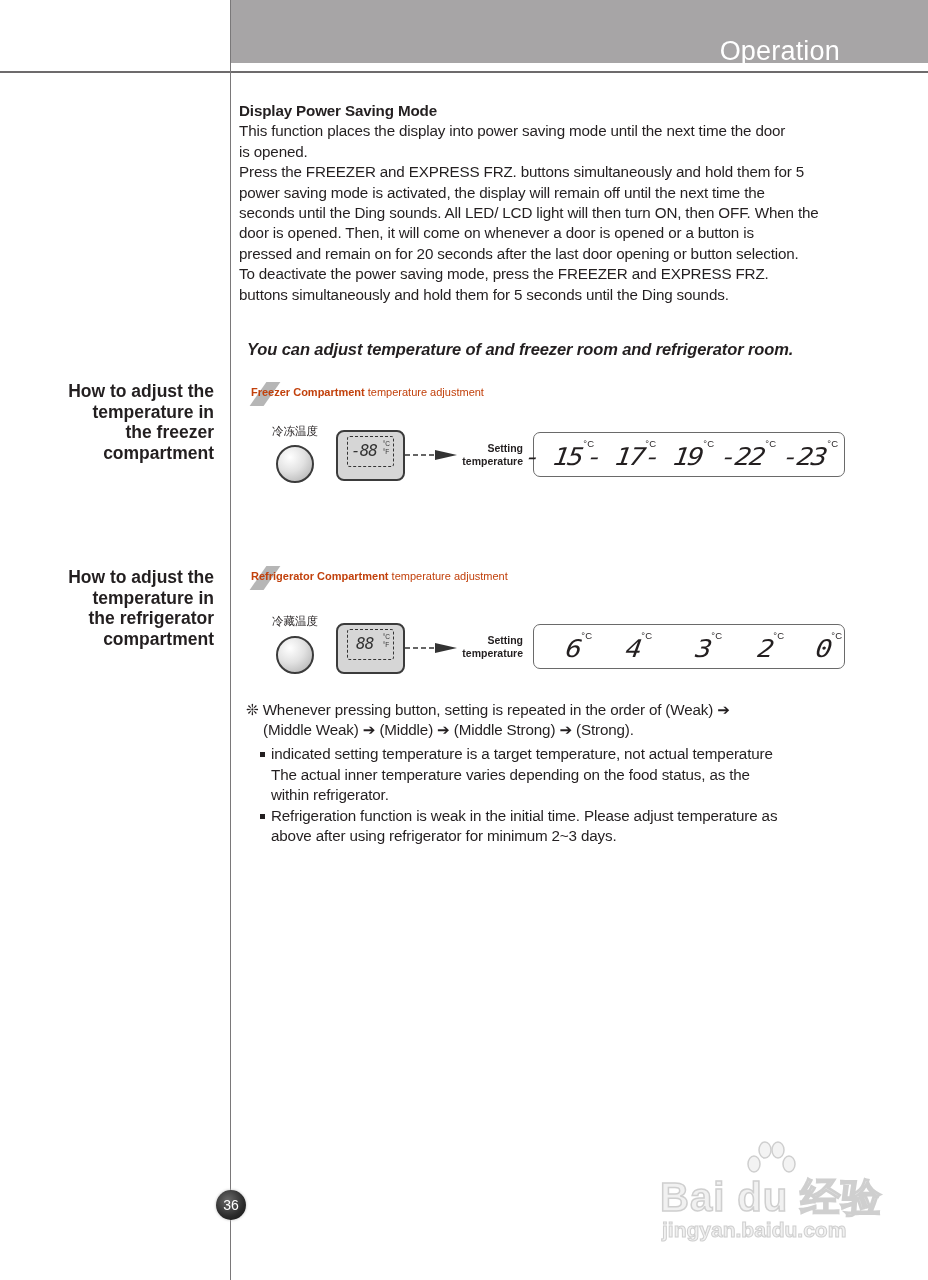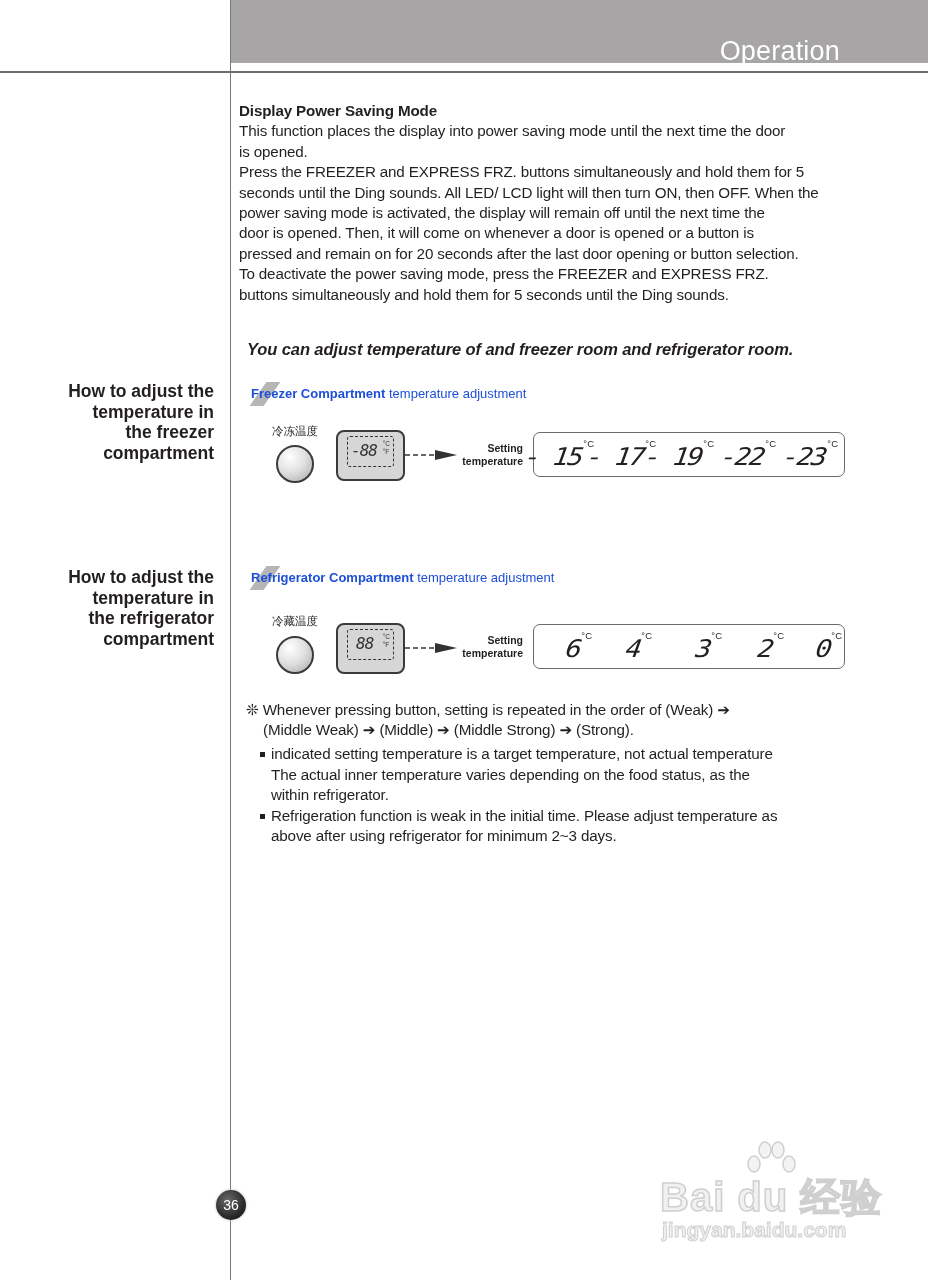--- a/index.html
+++ b/index.html
@@ -11,21 +11,21 @@
   .header-rule { position: absolute; left: 0; top: 71px; width: 928px; height: 2px; background: #6d6b6c; }
   .vrule { position: absolute; left: 230px; top: 0; width: 1px; height: 1280px; background: #7a7879; }
 
   .body-text { position: absolute; left: 239px; top: 101px; width: 640px; font-size: 15.2px; line-height: 20.4px; color: #231f20; letter-spacing: -0.15px; }
   .body-text .heading { font-weight: bold; }
 
   .italic-note { position: absolute; left: 247px; top: 340px; font-size: 16.5px; font-weight: bold; font-style: italic; color: #231f20; letter-spacing: -0.1px; }
 
   .side-heading { position: absolute; right: 714px; width: 190px; text-align: right; font-size: 17.5px; line-height: 20.5px; font-weight: bold; color: #231f20; }
 
-  .section-label { position: absolute; left: 251px; font-size: 13px; color: #1d4ed8; }
+  .section-label { position: absolute; left: 251px; font-size: 11px; color: #c2410c; }
   .section-label b { font-weight: bold; }
   .slash-mark { position: absolute; width: 14px; height: 24px; background: #a9a9a9; transform: skewX(-35deg); opacity: 0.85; }
 
   .cn-label { position: absolute; left: 272px; font-size: 11.5px; color: #231f20; font-family: "DejaVu Sans", sans-serif; }
   .knob { position: absolute; left: 276px; width: 38px; height: 38px; border-radius: 50%; border: 2px solid #3b3b3b;
           background: radial-gradient(circle at 35% 30%, #ffffff 0%, #e2e2e2 45%, #a9a9a9 100%); }
   .lcd-box { position: absolute; left: 336px; width: 69px; height: 51px; border: 2px solid #3b3b3b; border-radius: 8px; background: #d6d6d6; }
   .lcd-inner { position: absolute; left: 9px; top: 4px; width: 47px; height: 31px; border: 1.5px dashed #333; border-radius: 3px; }
   .lcd-digits { position: absolute; left: 3px; top: 4px; font-size: 16px; font-style: italic; font-family: "DejaVu Sans Mono", monospace; color: #333; letter-spacing: -1px; }
   .lcd-units { position: absolute; right: 3px; top: 3px; font-size: 6.5px; line-height: 8px; color: #333; }
@@ -58,22 +58,22 @@
   <div class="header-title">Operation</div>
 </div>
 <div class="header-rule"></div>
 <div class="vrule"></div>
 
 <div class="body-text">
   <div class="heading">Display Power Saving Mode</div>
   <div>This function places the display into power saving mode until the next time the door</div>
   <div>is opened.</div>
   <div>Press the FREEZER and EXPRESS FRZ. buttons simultaneously and hold them for 5</div>
+  <div>power saving mode is activated, the display will remain off until the next time the</div>
   <div>seconds until the Ding sounds. All LED/ LCD light will then turn ON, then OFF. When the</div>
-  <div>power saving mode is activated, the display will remain off until the next time the</div>
   <div>door is opened. Then, it will come on whenever a door is opened or a button is</div>
   <div>pressed and remain on for 20 seconds after the last door opening or button selection.</div>
   <div>To deactivate the power saving mode, press the FREEZER and EXPRESS FRZ.</div>
   <div>buttons simultaneously and hold them for 5 seconds until the Ding sounds.</div>
 </div>
 
 <div class="italic-note">You can adjust temperature of and freezer room and refrigerator room.</div>
 
 <div class="side-heading" style="top:381px;">
   <div>How to adjust the</div>

